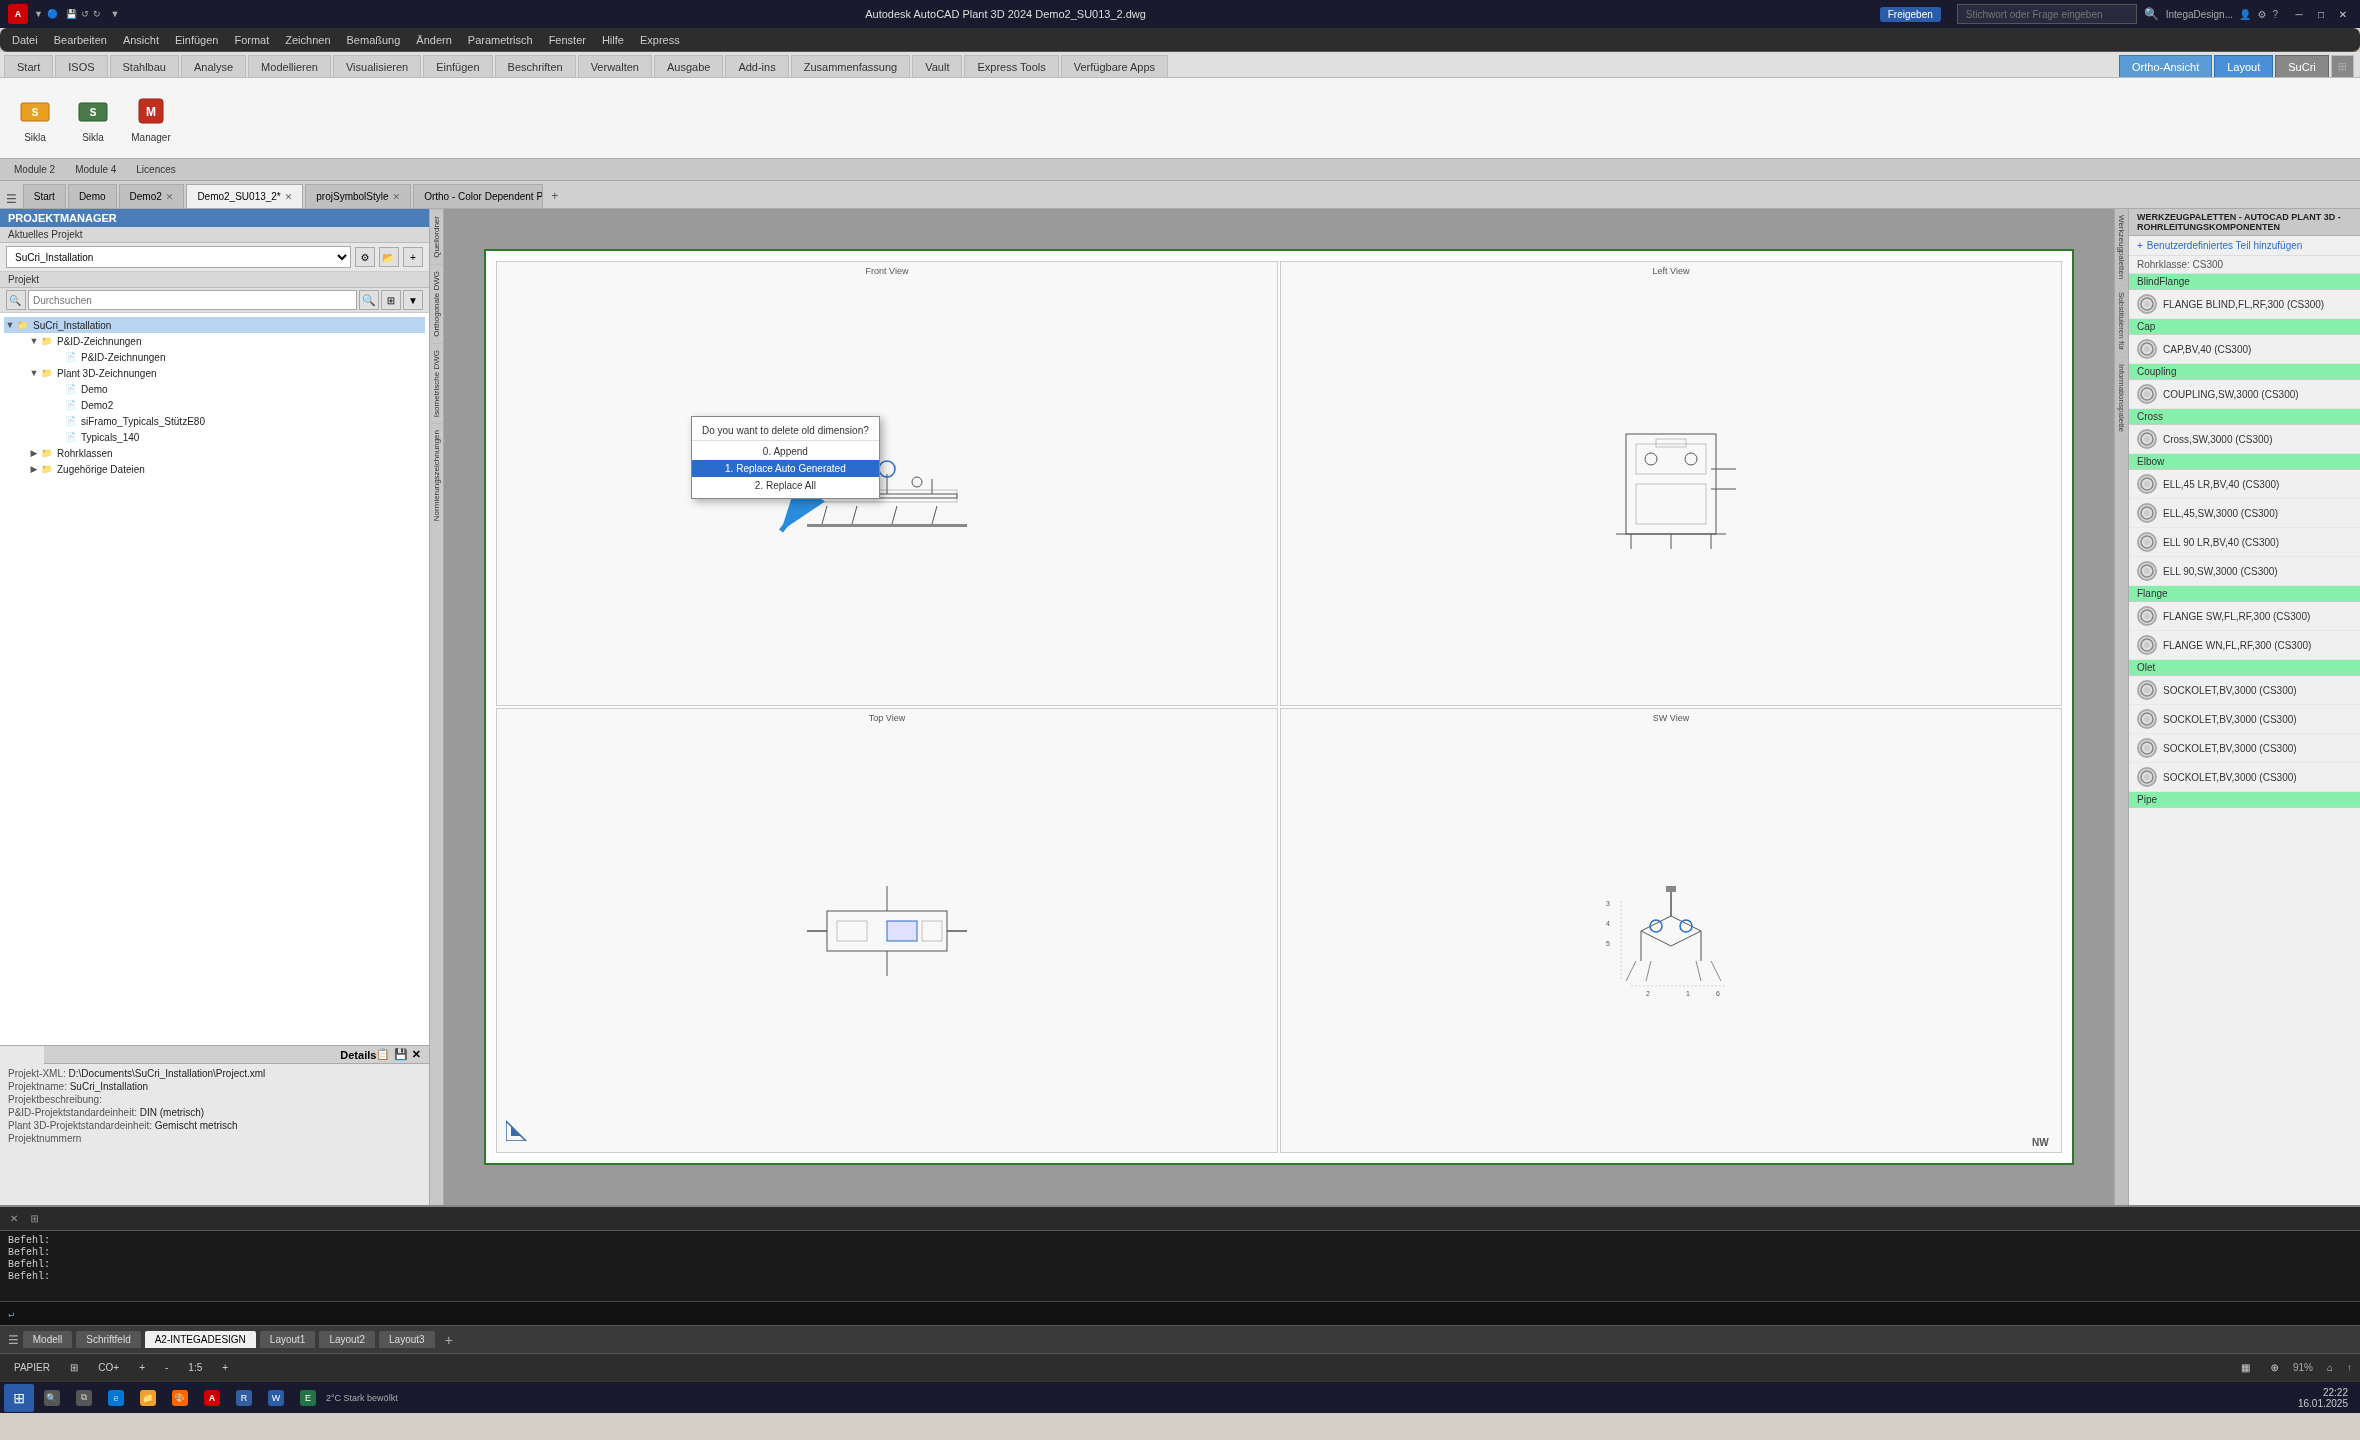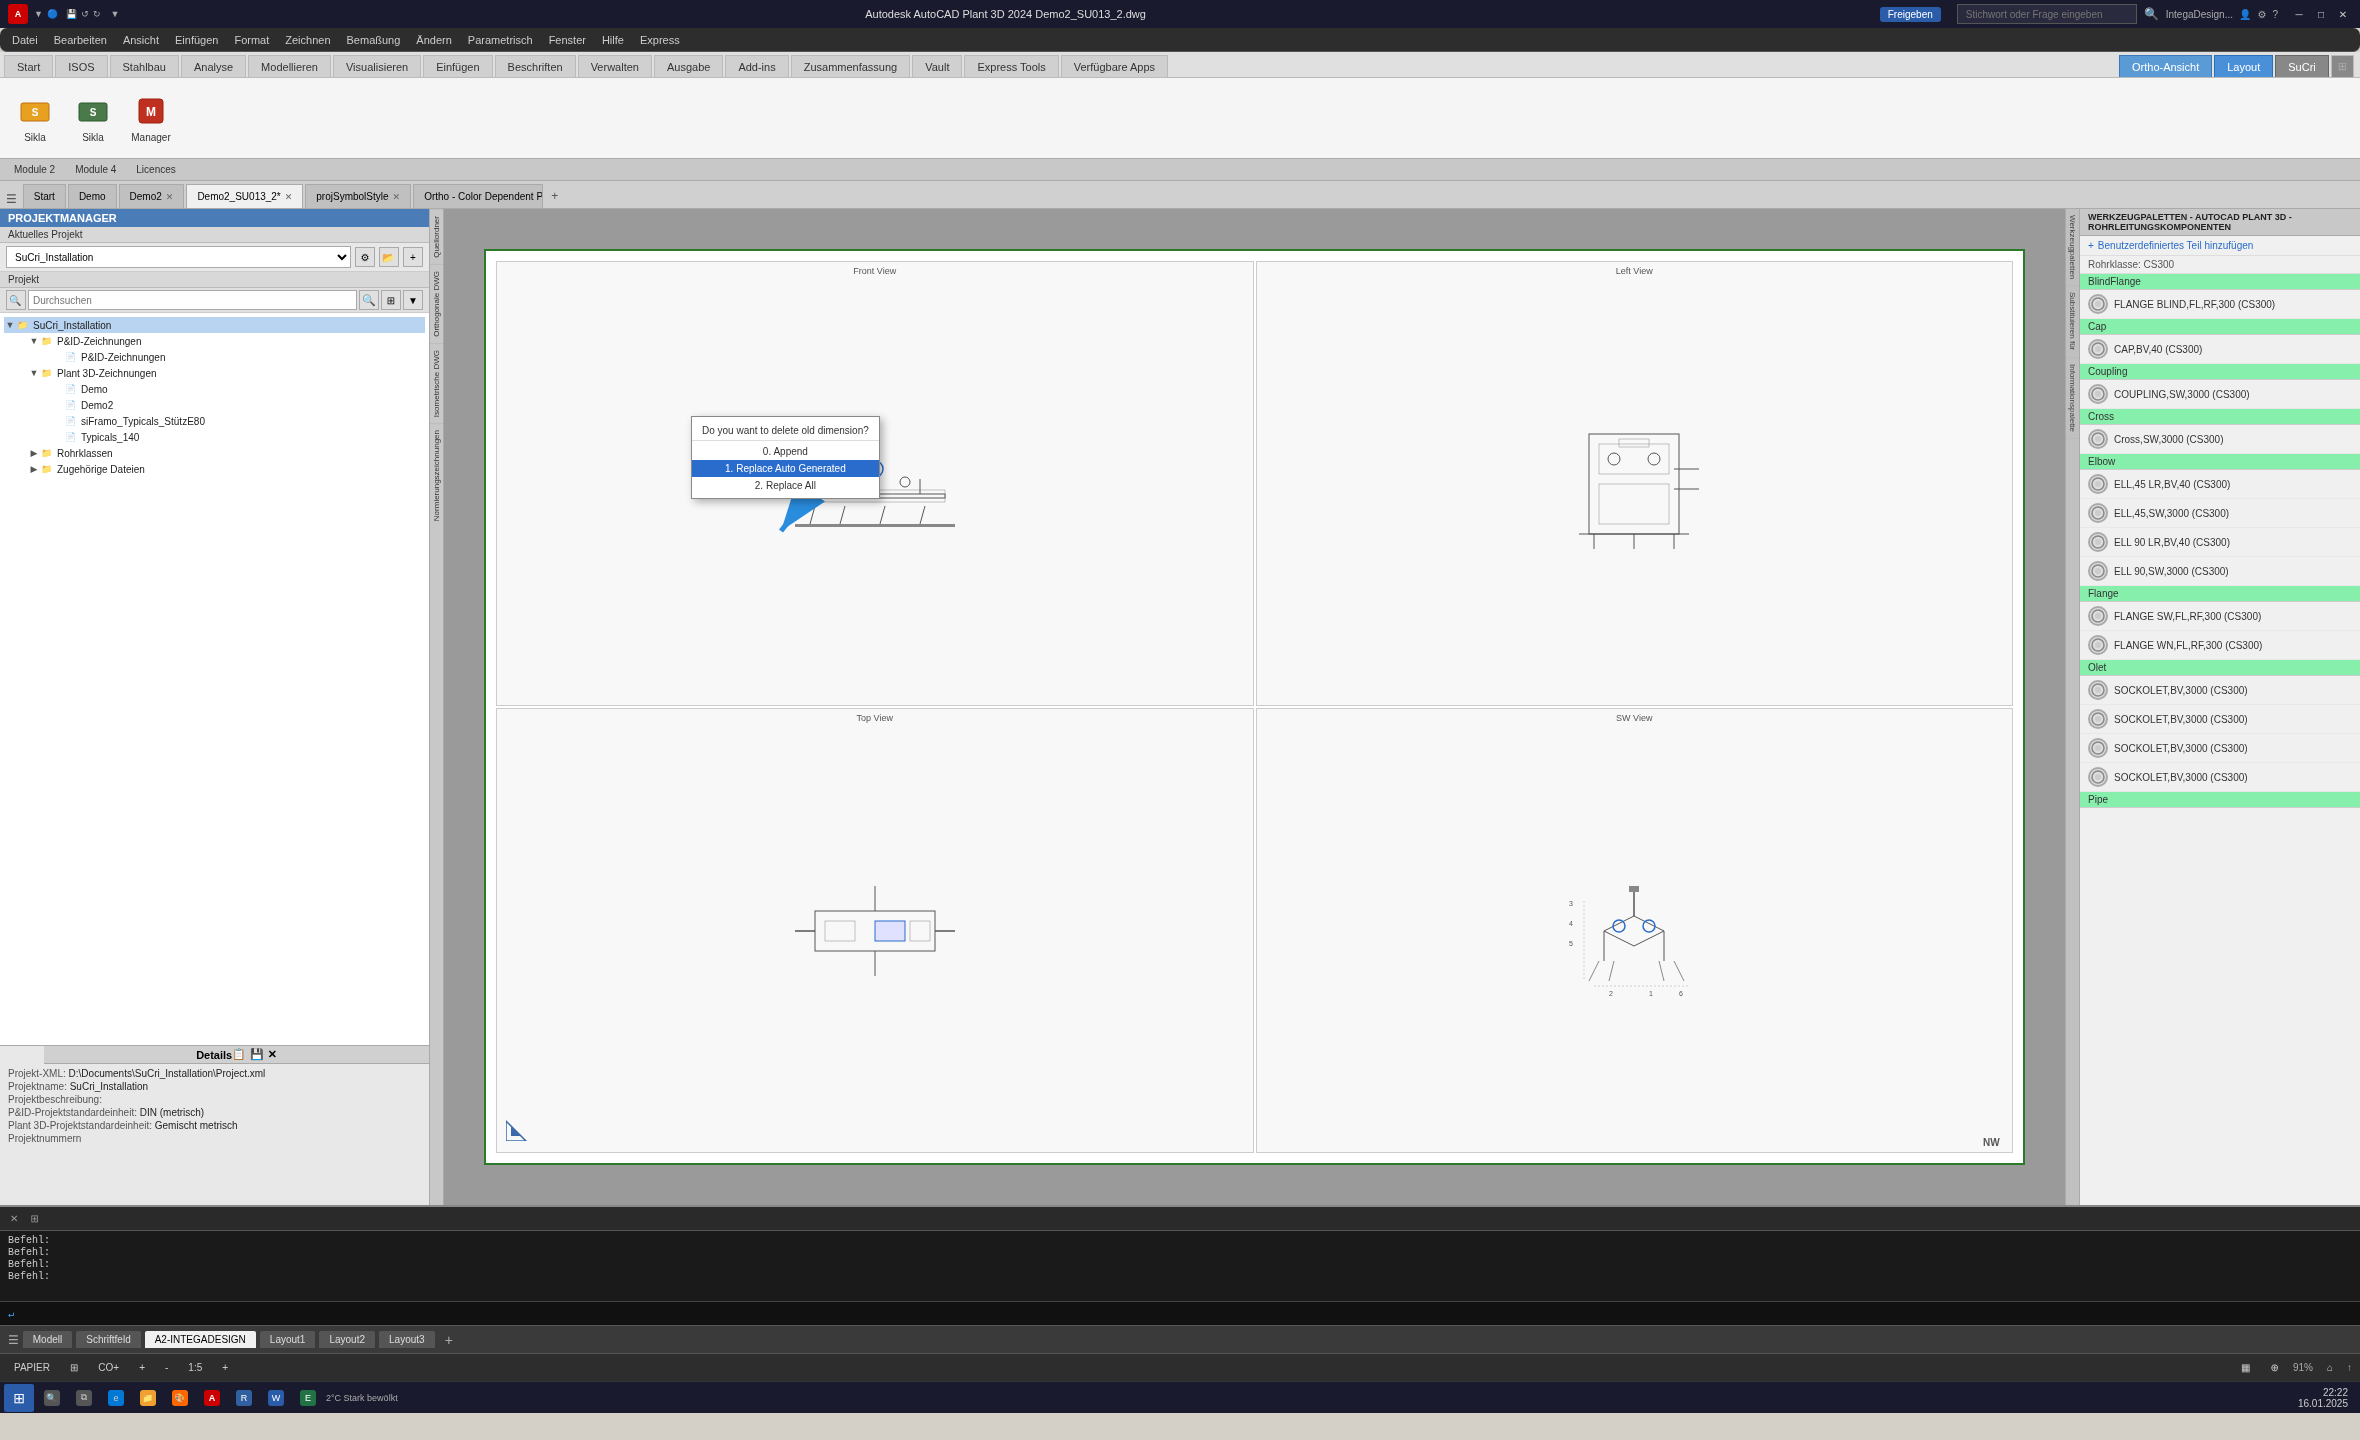--- a/index.html
+++ b/index.html
@@ -358,21 +358,21 @@
       display: flex;
       flex-direction: column;
     }
     .details-header {
       background: #d0d0d0;
       padding: 2px 8px;
       font-size: 11px;
       font-weight: bold;
       border-bottom: 1px solid #aaa;
       display: flex;
-      justify-content: center;
+      justify-content: flex-end;
       align-items: center;
       margin-left: 44px;
     }
     .details-content {
       padding: 4px 8px;
       font-size: 10px;
       color: #333;
       flex: 1;
       overflow: auto;
     }
@@ -492,21 +492,21 @@
       background: transparent;
       border: none;
       outline: none;
       color: #ccc;
       font-family: 'Courier New', monospace;
       font-size: 10px;
     }
 
     
     #right-panel {
-      width: 281px;
+      width: 232px;
       background: #f0f0f0;
       border-left: 1px solid #aaa;
       display: flex;
       flex-direction: column;
     }
     .rp-header {
       background: #c8c8c8;
       padding: 3px 8px;
       font-size: 9px;
       font-weight: bold;

